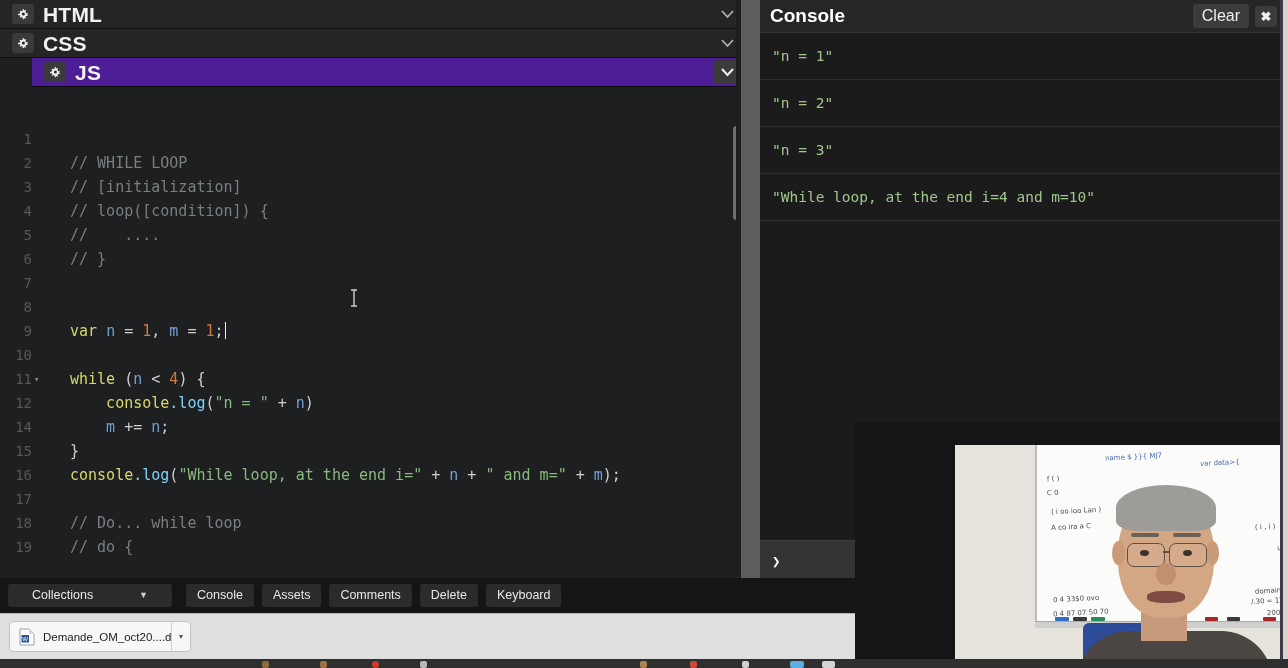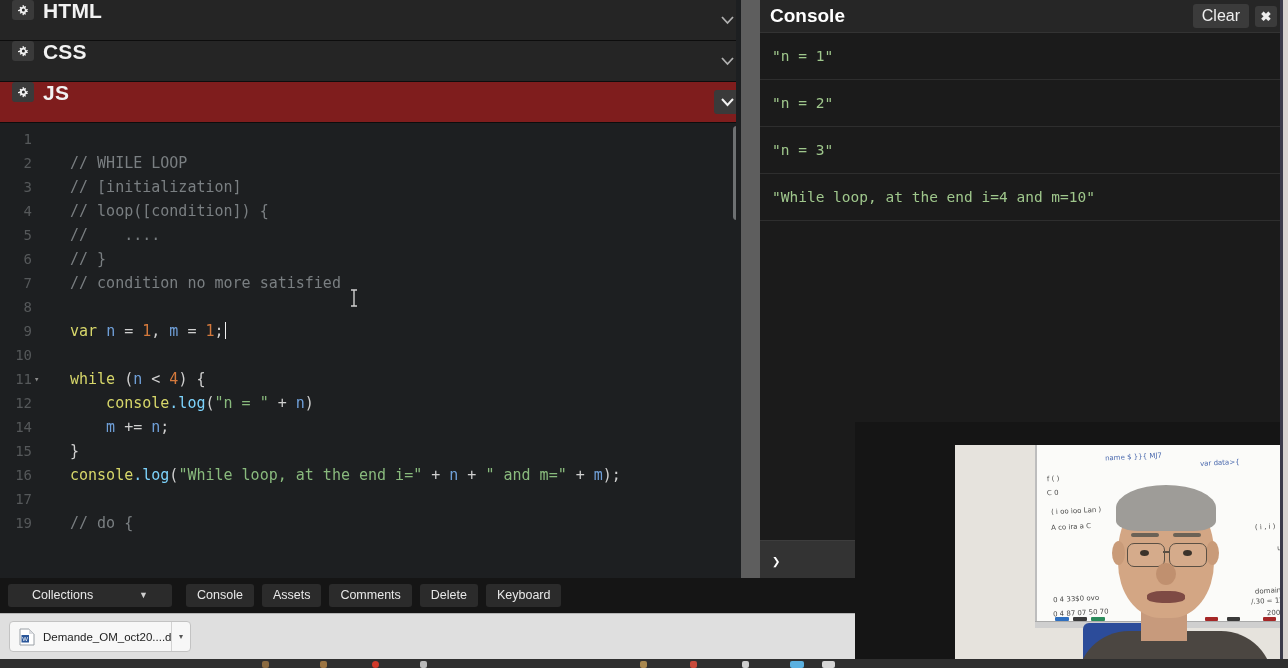--- a/index.html
+++ b/index.html
@@ -18,28 +18,29 @@
 
   
   #editor-col {
     position: absolute; left: 0; top: 0;
     width: 750px; height: 578px;
     background: #1d1f21;
   }
 
   .pane-header {
     position: relative;
-    height: 41px;
+    height: 29px;
     background: #252525;
     border-bottom: 1px solid #0d0d0d;
     display: flex;
+    align-items: center;
     padding-left: 12px;
     box-sizing: border-box;
   }
-  .pane-header.active { background: #7f1d1d; }
+  .pane-header.active { background: #4c1d95; margin-left: 32px; }
   .pane-header .gear {
     width: 22px; height: 20px;
     background: #3a3a3a;
     border-radius: 3px;
     display: flex; align-items: center; justify-content: center;
     margin-right: 9px;
     flex: 0 0 auto;
   }
   .pane-header .gear svg { display:block; }
   .pane-title {
@@ -496,30 +497,31 @@
     </div>
 
     <div id="code-area">
       <div id="code-scroll">
           <div class="cline"><span class="gutter">1</span><span class="ctext"></span></div>
           <div class="cline"><span class="gutter">2</span><span class="ctext"><span class="tok-com">// WHILE LOOP</span></span></div>
           <div class="cline"><span class="gutter">3</span><span class="ctext"><span class="tok-com">// [initialization]</span></span></div>
           <div class="cline"><span class="gutter">4</span><span class="ctext"><span class="tok-com">// loop([condition]) {</span></span></div>
           <div class="cline"><span class="gutter">5</span><span class="ctext"><span class="tok-com">//    ....</span></span></div>
           <div class="cline"><span class="gutter">6</span><span class="ctext"><span class="tok-com">// }</span></span></div>
-          <div class="cline"><span class="gutter">7</span><span class="ctext"><span class="tok-com">// condition no more satisfied</span></span></div>
+          <div class="cline"><span class="gutter">7</span></div>
           <div class="cline"><span class="gutter">8</span><span class="ctext"></span></div>
           <div class="cline"><span class="gutter">9</span><span class="ctext"><span class="tok-kw">var </span><span class="tok-var">n</span><span class="tok-pun"> = </span><span class="tok-num">1</span><span class="tok-pun">, </span><span class="tok-var">m</span><span class="tok-pun"> = </span><span class="tok-num">1</span><span class="tok-pun">;</span><span class="caret"></span></span></div>
           <div class="cline"><span class="gutter">10</span><span class="ctext"></span></div>
           <div class="cline"><span class="gutter">11</span><span class="fold">▾</span><span class="ctext"><span class="tok-kw">while </span><span class="tok-pun">(</span><span class="tok-var">n</span><span class="tok-pun"> &lt; </span><span class="tok-num">4</span><span class="tok-pun">) {</span></span></div>
           <div class="cline"><span class="gutter">12</span><span class="ctext"><span class="tok-fn">    console</span><span class="tok-prop">.log</span><span class="tok-pun">(</span><span class="tok-str">"n = "</span><span class="tok-pun"> + </span><span class="tok-var">n</span><span class="tok-pun">)</span></span></div>
           <div class="cline"><span class="gutter">14</span><span class="ctext"><span class="tok-var">    m</span><span class="tok-pun"> += </span><span class="tok-var">n</span><span class="tok-pun">;</span></span></div>
           <div class="cline"><span class="gutter">15</span><span class="ctext"><span class="tok-pun">}</span></span></div>
           <div class="cline"><span class="gutter">16</span><span class="ctext"><span class="tok-fn">console</span><span class="tok-prop">.log</span><span class="tok-pun">(</span><span class="tok-str">"While loop, at the end i="</span><span class="tok-pun"> + </span><span class="tok-var">n</span><span class="tok-pun"> + </span><span class="tok-str">" and m="</span><span class="tok-pun"> + </span><span class="tok-var">m</span><span class="tok-pun">);</span></span></div>
           <div class="cline"><span class="gutter">17</span><span class="ctext"></span></div>
+          <div class="cline"><span class="gutter">18</span><span class="ctext"><span class="tok-com">// Do... while loop</span></span></div>
           <div class="cline"><span class="gutter">19</span><span class="ctext"><span class="tok-com">// do {</span></span></div>
         </div>
     </div>
 
     <div id="ibeam">
       <svg width="10" height="18" viewBox="0 0 10 18">
         <path d="M2 1 H8 M5 1 V17 M2 17 H8" stroke="#cfcfcf" stroke-width="1.4" fill="none"></path>
       </svg>
     </div>
 

